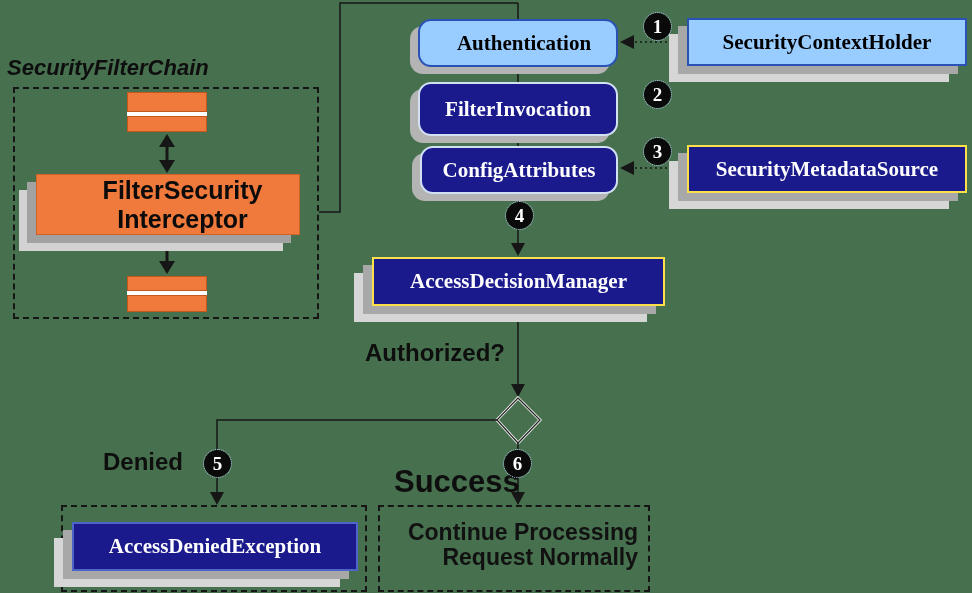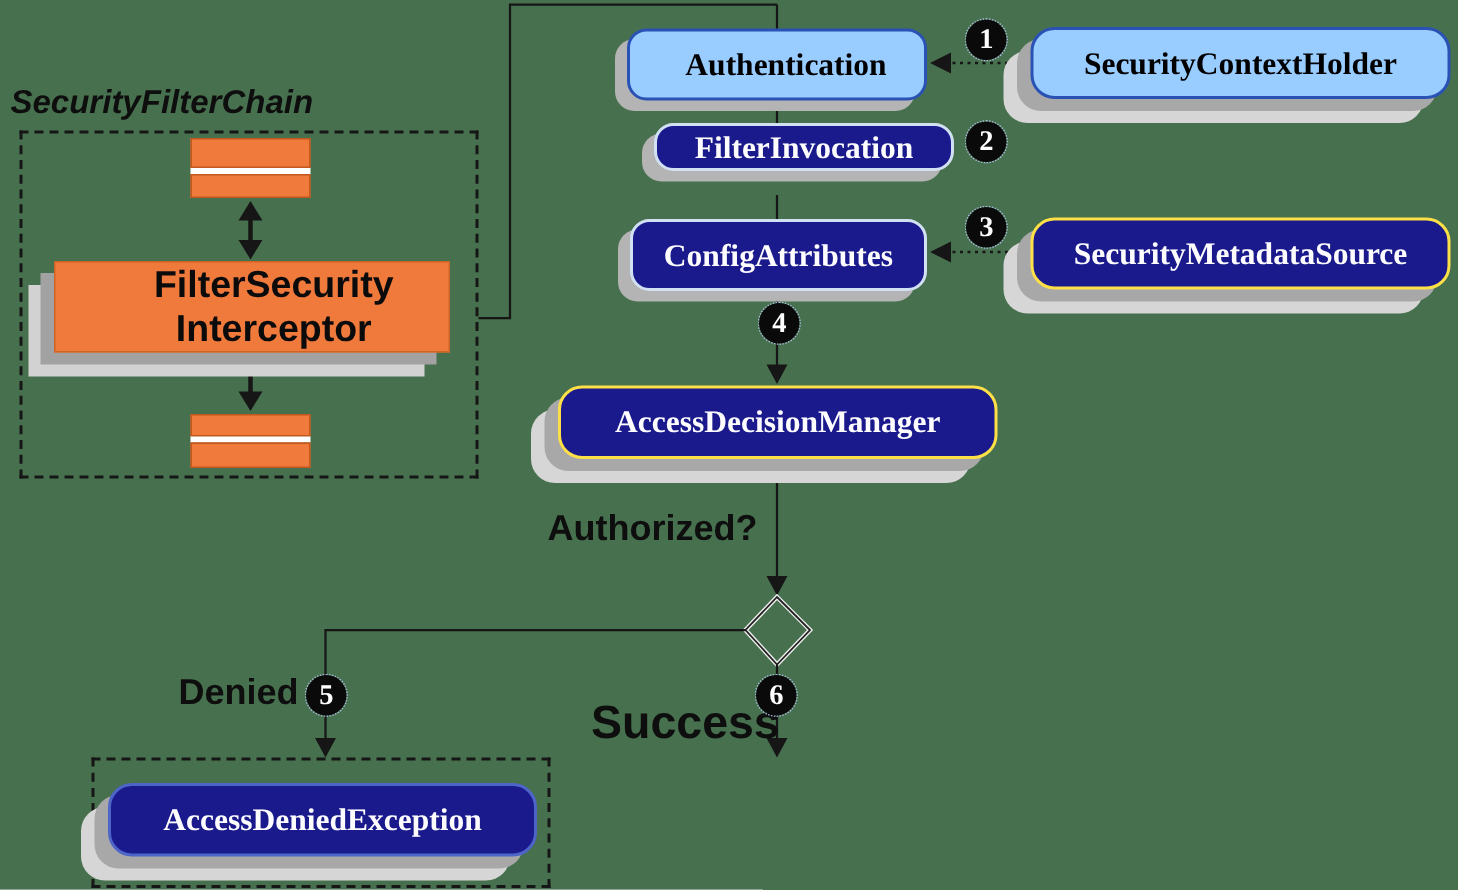--- a/index.html
+++ b/index.html
@@ -20,21 +20,21 @@
     z-index:3;
     text-align:center;
   }
   .rounded{border-radius:13px;box-shadow:-8px 7px 0 0 #b4b4b4;}
   .navy{background:#1a1a8c;color:#fdfdff;}
   .navy.rounded{border:2px solid #d2e0f4;}
   .lblue{background:#99ccff;color:#000;}
   .border-blue{border:2px solid #2a52b4;}
   .border-lightblue{border:2px solid #fde047;}
   .border-medblue{border:2px solid #4d64c8;}
-  .dbl-shadow{box-shadow:-9px 8px 0 0 #a8a8a8,-18px 16px 0 0 #d6d6d6;border-radius:16px;}
+  .dbl-shadow{box-shadow:-9px 8px 0 0 #a8a8a8,-18px 16px 0 0 #d6d6d6;}
   .dashed-box{
     position:absolute;box-sizing:border-box;
     border:2px dashed #161616;
     background:transparent;z-index:2;
   }
   
   .bar{
     position:absolute;box-sizing:border-box;
     background:#f0793c;border:1px solid #c2581d;z-index:3;
   }
@@ -122,38 +122,42 @@
 
   <div id="interceptor">FilterSecurity
 Interceptor</div>
 
   <div class="bar" style="left:127px;top:276px;width:80px;height:15px;"></div>
   <div class="bar-gap" style="left:127px;top:291px;width:80px;height:4px;"></div>
   <div class="bar" style="left:127px;top:295px;width:80px;height:17px;"></div>
 
   <div class="node lblue rounded border-blue" style="left:418px;top:19px;width:200px;height:48px;padding-left:12px;">Authentication</div>
 
-  <div class="node navy rounded" style="left:436px;top:82px;width:200px;height:32px;font-family:Liberation Serif, serif;">FilterInvocation</div>
+  <div class="node navy rounded" style="left:418px;top:82px;width:200px;height:54px;font-family:Liberation Serif, serif;">FilterInvocation</div>
 
   <div class="node navy rounded" style="left:420px;top:146px;width:198px;height:48px;">ConfigAttributes</div>
 
   <div class="node navy border-lightblue dbl-shadow" style="left:372px;top:257px;width:293px;height:49px;">AccessDecisionManager</div>
 
   <div class="node lblue border-blue dbl-shadow" style="left:687px;top:18px;width:280px;height:48px;">SecurityContextHolder</div>
 
   <div class="node navy border-lightblue dbl-shadow" style="left:687px;top:145px;width:280px;height:48px;">SecurityMetadataSource</div>
 
   <div class="slabel" style="left:365px;top:339px;font-size:24px;">Authorized?</div>
-  <div class="slabel" style="left:103px;top:448px;font-size:24px;margin-left:16px;">Denied</div>
+  <div class="slabel" style="left:103px;top:448px;font-size:24px;">Denied</div>
   <div class="slabel" style="left:394px;top:464px;font-size:31px;">Success</div>
 
   <div class="badge" style="left:644px;top:13px;">1</div>
   <div class="badge" style="left:644px;top:81px;">2</div>
   <div class="badge" style="left:644px;top:138px;">3</div>
   <div class="badge" style="left:506px;top:202px;">4</div>
   <div class="badge" style="left:204px;top:450px;">5</div>
   <div class="badge" style="left:504px;top:450px;">6</div>
 
   <div class="dashed-box" style="left:61px;top:505px;width:306px;height:87px;"></div>
   <div class="node navy border-medblue dbl-shadow" style="left:72px;top:522px;width:286px;height:49px;">AccessDeniedException</div>
 
+  <div class="dashed-box" style="left:378px;top:505px;width:272px;height:87px;">
+    <div id="continue-text">Continue Processing
+Request Normally</div>
+  </div>
 
 </div>
 
 </body></html>

